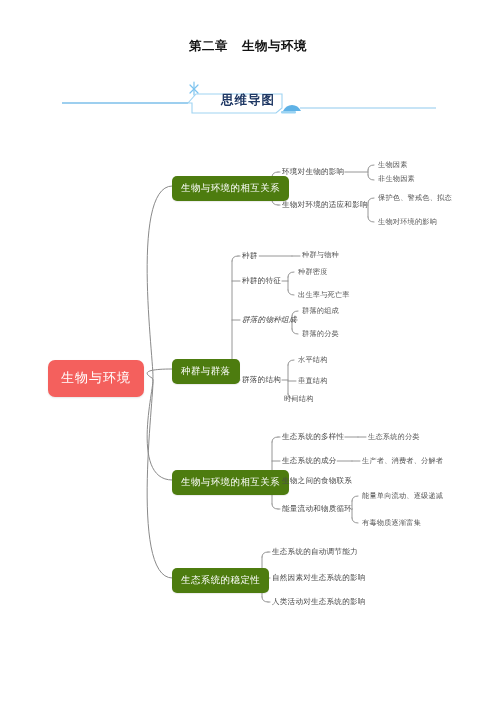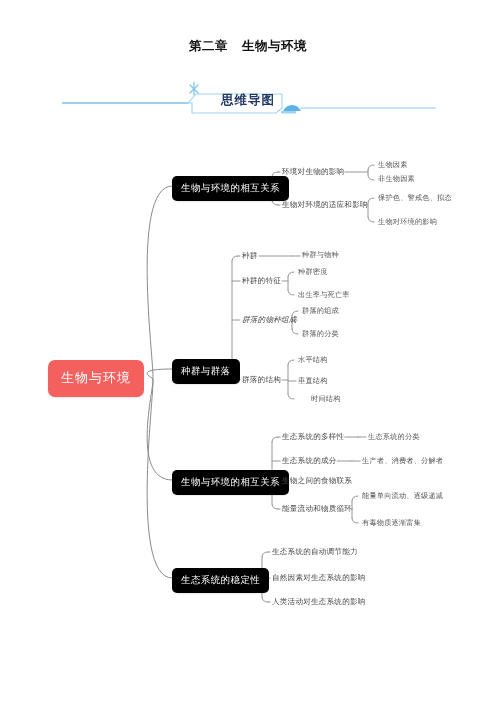--- a/index.html
+++ b/index.html
@@ -47,21 +47,21 @@
   .root-node{
     background:#f4605d;
     color:#ffffff;
     border-radius:7px;
     font-size:13px;
     padding:9px 13px 10px 13px;
     letter-spacing:1px;
     box-shadow:0 1px 2px rgba(0,0,0,0.10);
   }
   .branch-node{
-    background:#000000;
+    background:#4d7c0f;
     color:#ffffff;
     border-radius:5px;
     font-size:9.5px;
     padding:6px 9px 6px 9px;
     letter-spacing:0.4px;
     box-shadow:0 1px 1px rgba(0,0,0,0.08);
   }
   .sub-node{
     color:#4a4a4a;
     font-size:7.6px;
@@ -188,21 +188,21 @@
       <div class="node leaf-node" style="left: 302px; top: 252px; font-family: Liberation Mono, monospace;">种群与物种</div>
       <div class="node sub-node" style="left: 242px; top: 277px;">种群的特征</div>
       <div class="node leaf-node" style="left: 298px; top: 268px;">种群密度</div>
       <div class="node leaf-node" style="left: 298px; top: 291px;">出生率与死亡率</div>
       <div class="node sub-node" style="left: 242px; top: 316px; font-style: italic;">群落的物种组成</div>
       <div class="node leaf-node" style="left: 302px; top: 307px;">群落的组成</div>
       <div class="node leaf-node" style="left: 302px; top: 330px;">群落的分类</div>
       <div class="node sub-node" style="left: 242px; top: 376px;">群落的结构</div>
       <div class="node leaf-node" style="left: 298px; top: 356px;">水平结构</div>
       <div class="node leaf-node" style="left: 298px; top: 377px;">垂直结构</div>
-      <div class="node leaf-node" style="left: 311px; top: 395px;">时间结构</div>
+      <div class="node leaf-node" style="left: 284px; top: 395px;">时间结构</div>
       <div class="node branch-node" style="left: 172px; top: 470px;">生物与环境的相互关系</div>
       <div class="node sub-node" style="left: 282px; top: 433px;">生态系统的多样性</div>
       <div class="node leaf-node" style="left: 368px; top: 433px;">生态系统的分类</div>
       <div class="node sub-node" style="left: 282px; top: 457px;">生态系统的成分</div>
       <div class="node leaf-node" style="left: 362px; top: 457px;">生产者、消费者、分解者</div>
       <div class="node sub-node" style="left: 282px; top: 477px;">生物之间的食物联系</div>
       <div class="node sub-node" style="left: 282px; top: 505px;">能量流动和物质循环</div>
       <div class="node leaf-node" style="left: 362px; top: 492px;">能量单向流动、逐级递减</div>
       <div class="node leaf-node" style="left: 362px; top: 519px;">有毒物质逐渐富集</div>
       <div class="node branch-node" style="left: 172px; top: 568px;">生态系统的稳定性</div>

